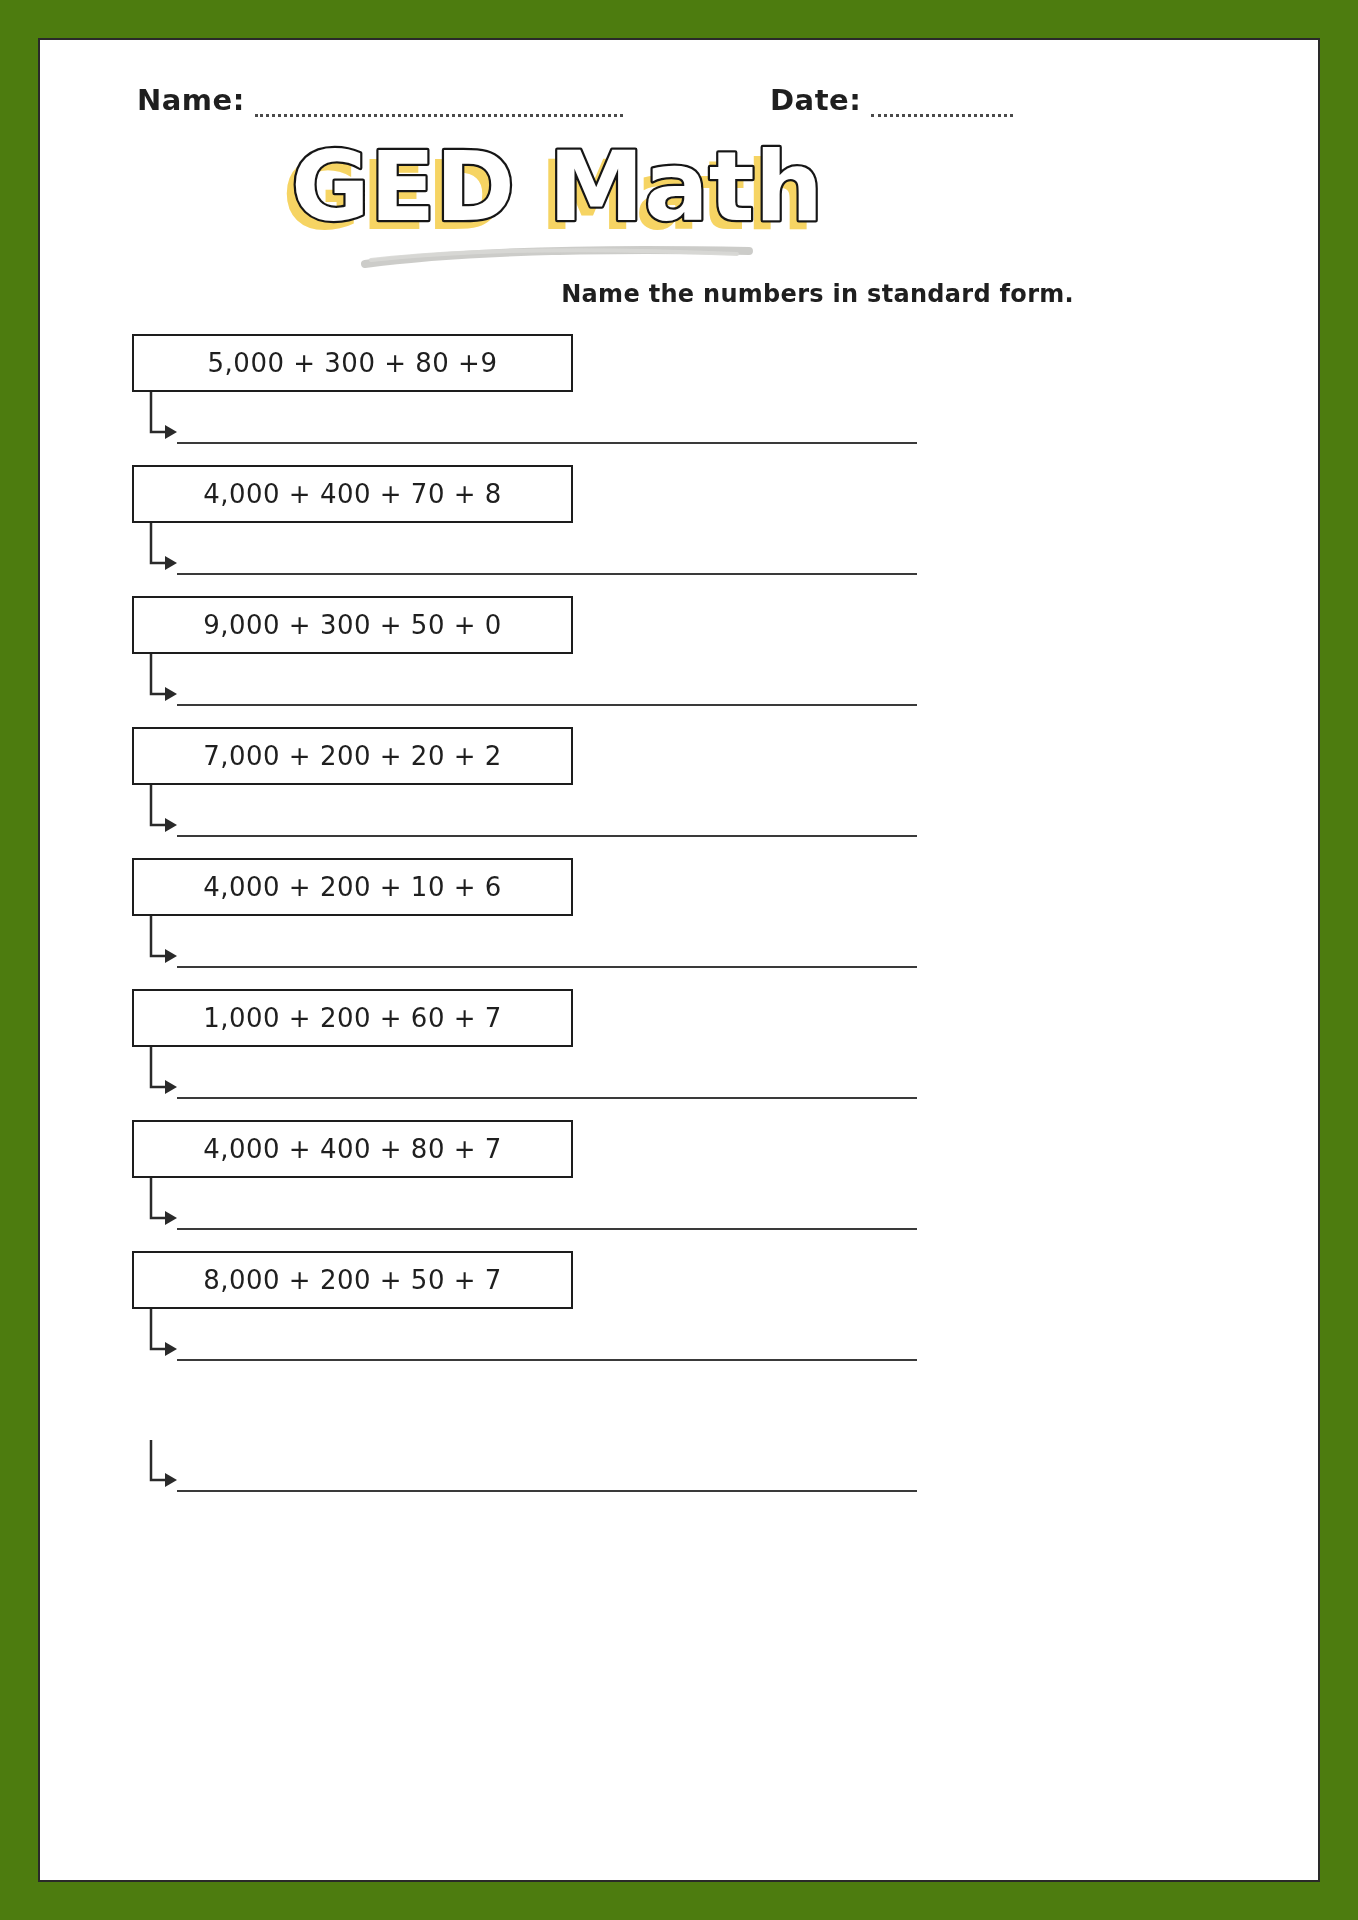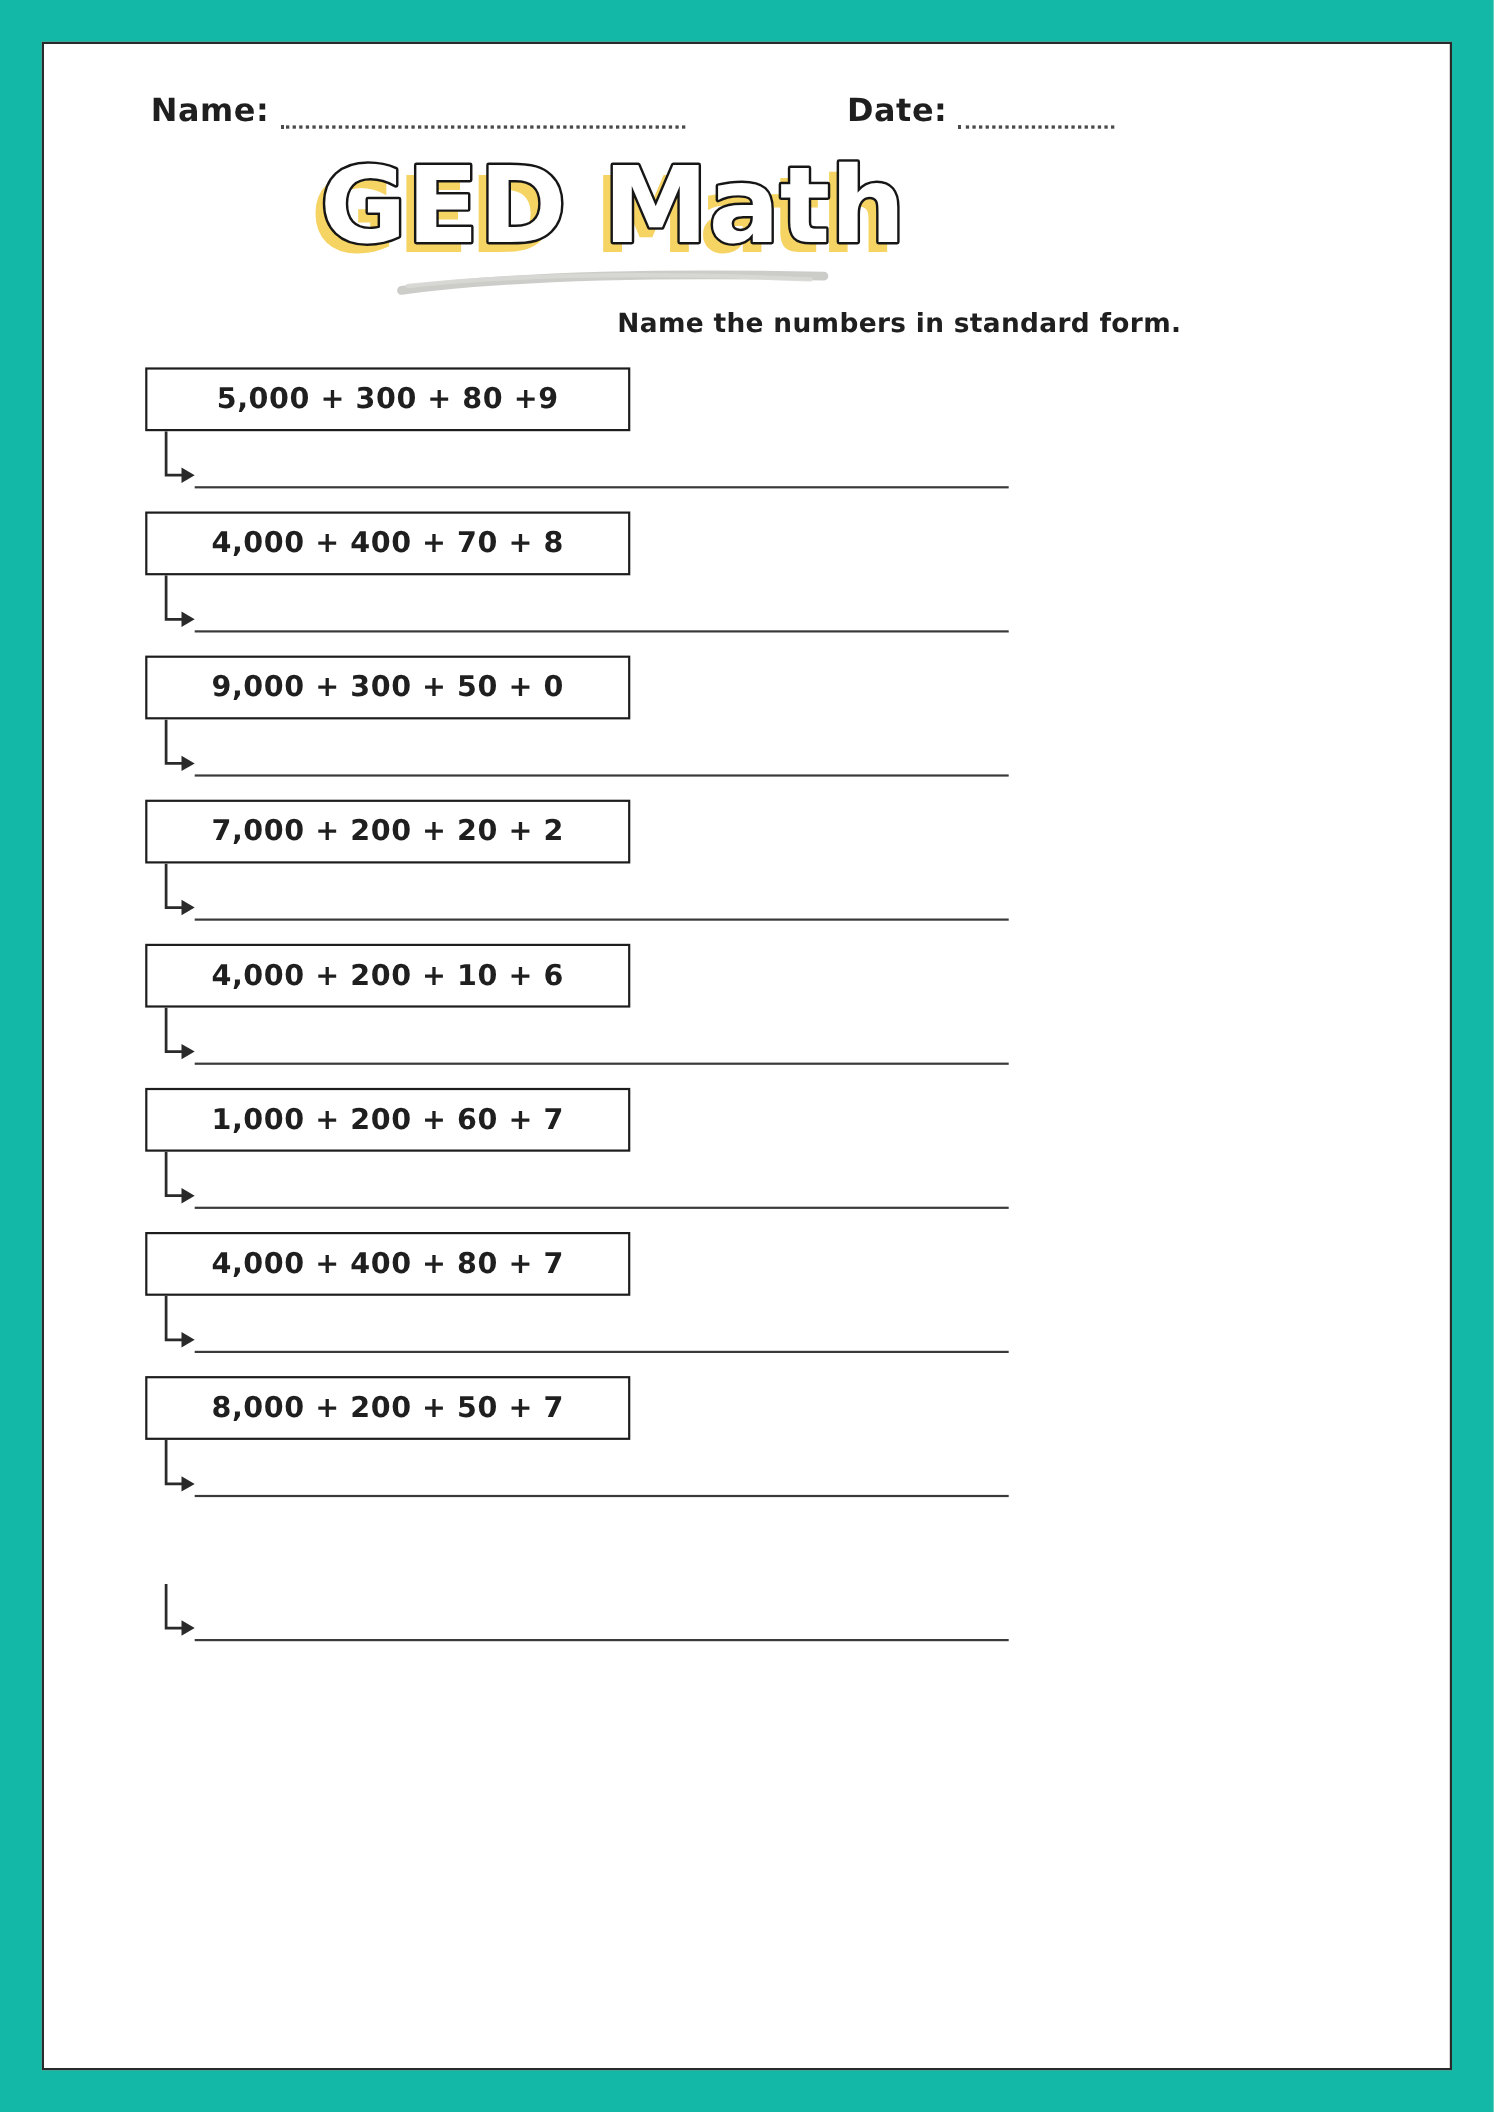--- a/index.html
+++ b/index.html
@@ -6,21 +6,21 @@
     margin: 0;
     padding: 0;
     background: #ffffff;
     font-family: "DejaVu Sans", sans-serif;
     color: #1f1f1f;
   }
   .page {
     position: relative;
     width: 1358px;
     height: 1920px;
-    background: #14b8a6;
+    background: #4d7c0f;
     overflow: hidden;
   }
   .sheet {
     position: absolute;
     left: 38px;
     top: 38px;
     right: 38px;
     bottom: 38px;
     border: 2px solid #2a2a2a;
     background: #ffffff;
@@ -97,21 +97,21 @@
     height: 54px;
     border: 2px solid #1d1d1d;
     background: #ffffff;
     display: flex;
     align-items: center;
     justify-content: center;
   }
   .prob-text {
     font-size: 26px;
     letter-spacing: 0.5px;
-    font-weight: 700;
+    font-weight: 400;
   }
   .arrow-svg {
     position: absolute;
     left: 104px;
     top: 58px;
   }
   .answer-line {
     position: absolute;
     left: 137px;
     top: 68px;

